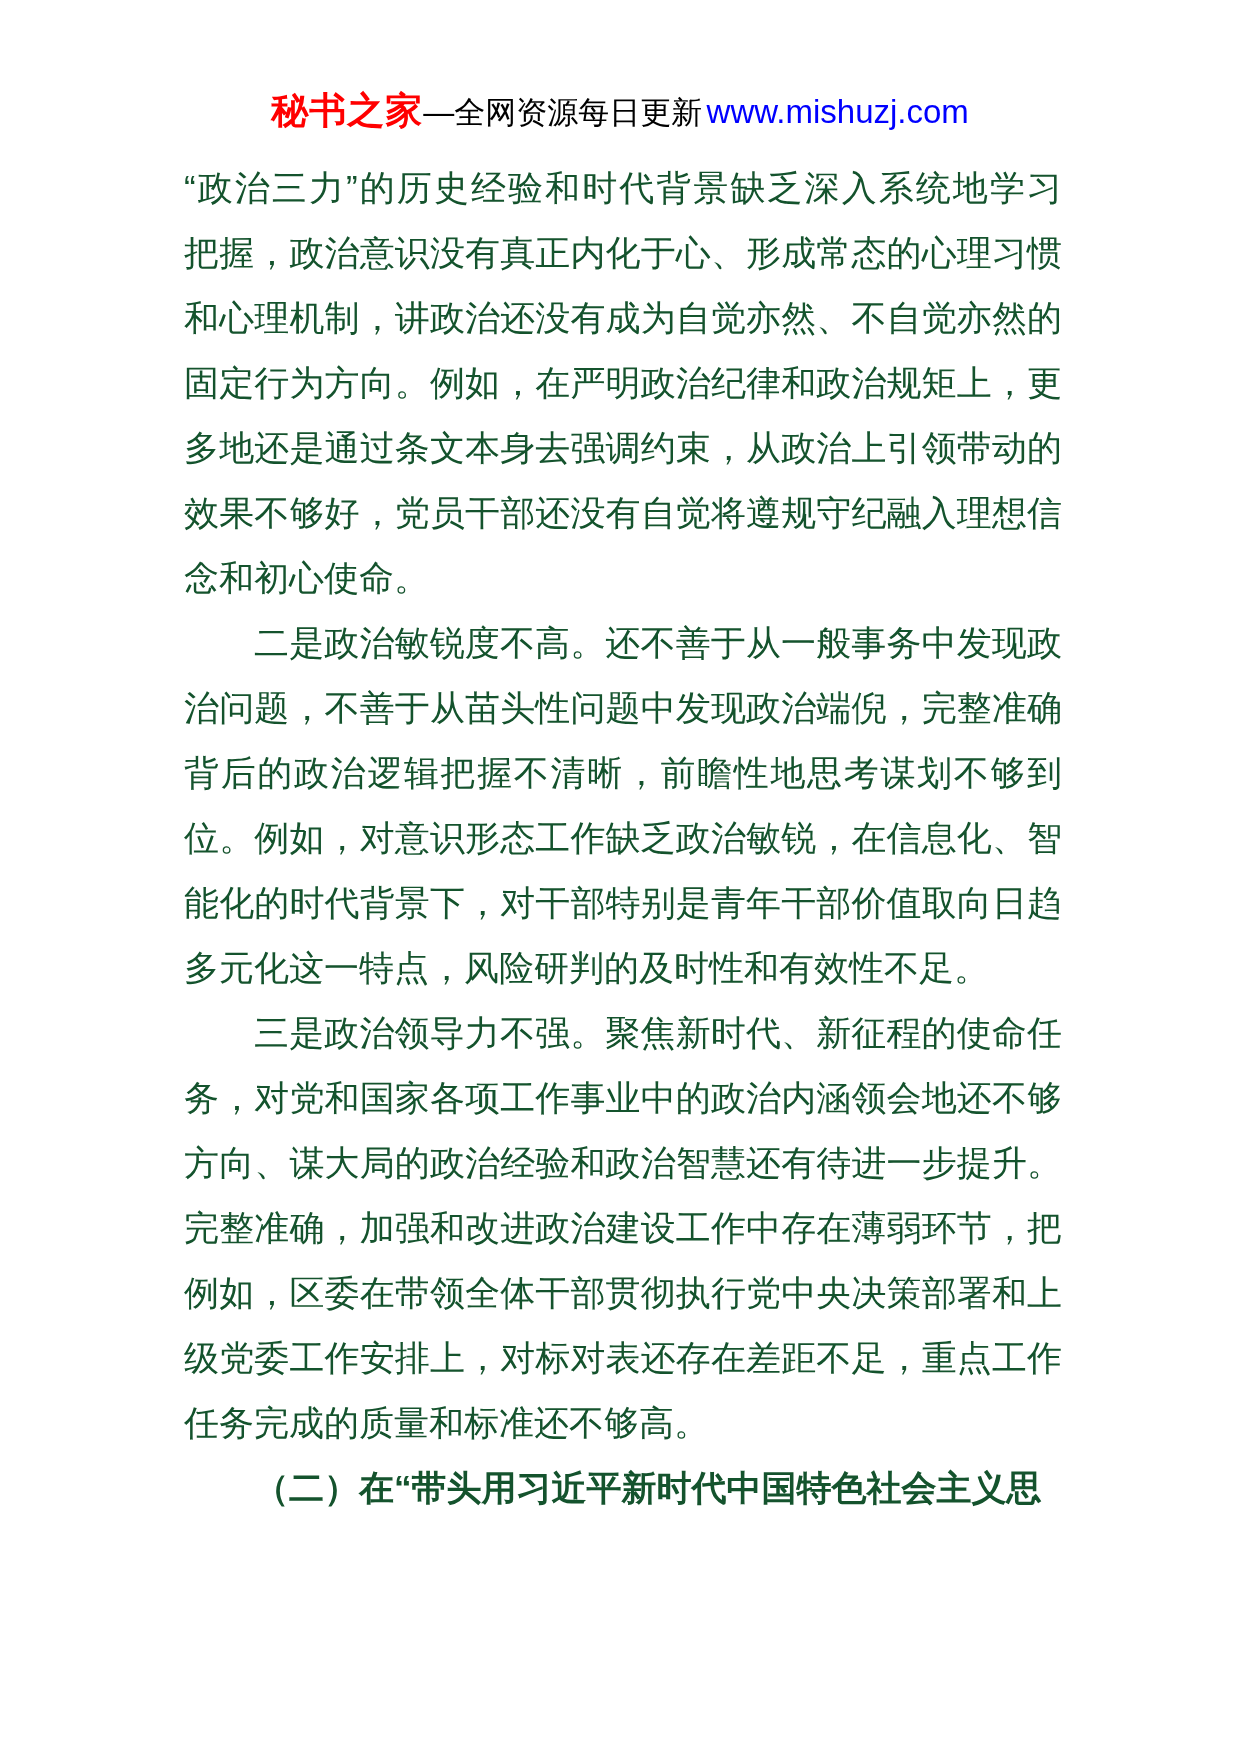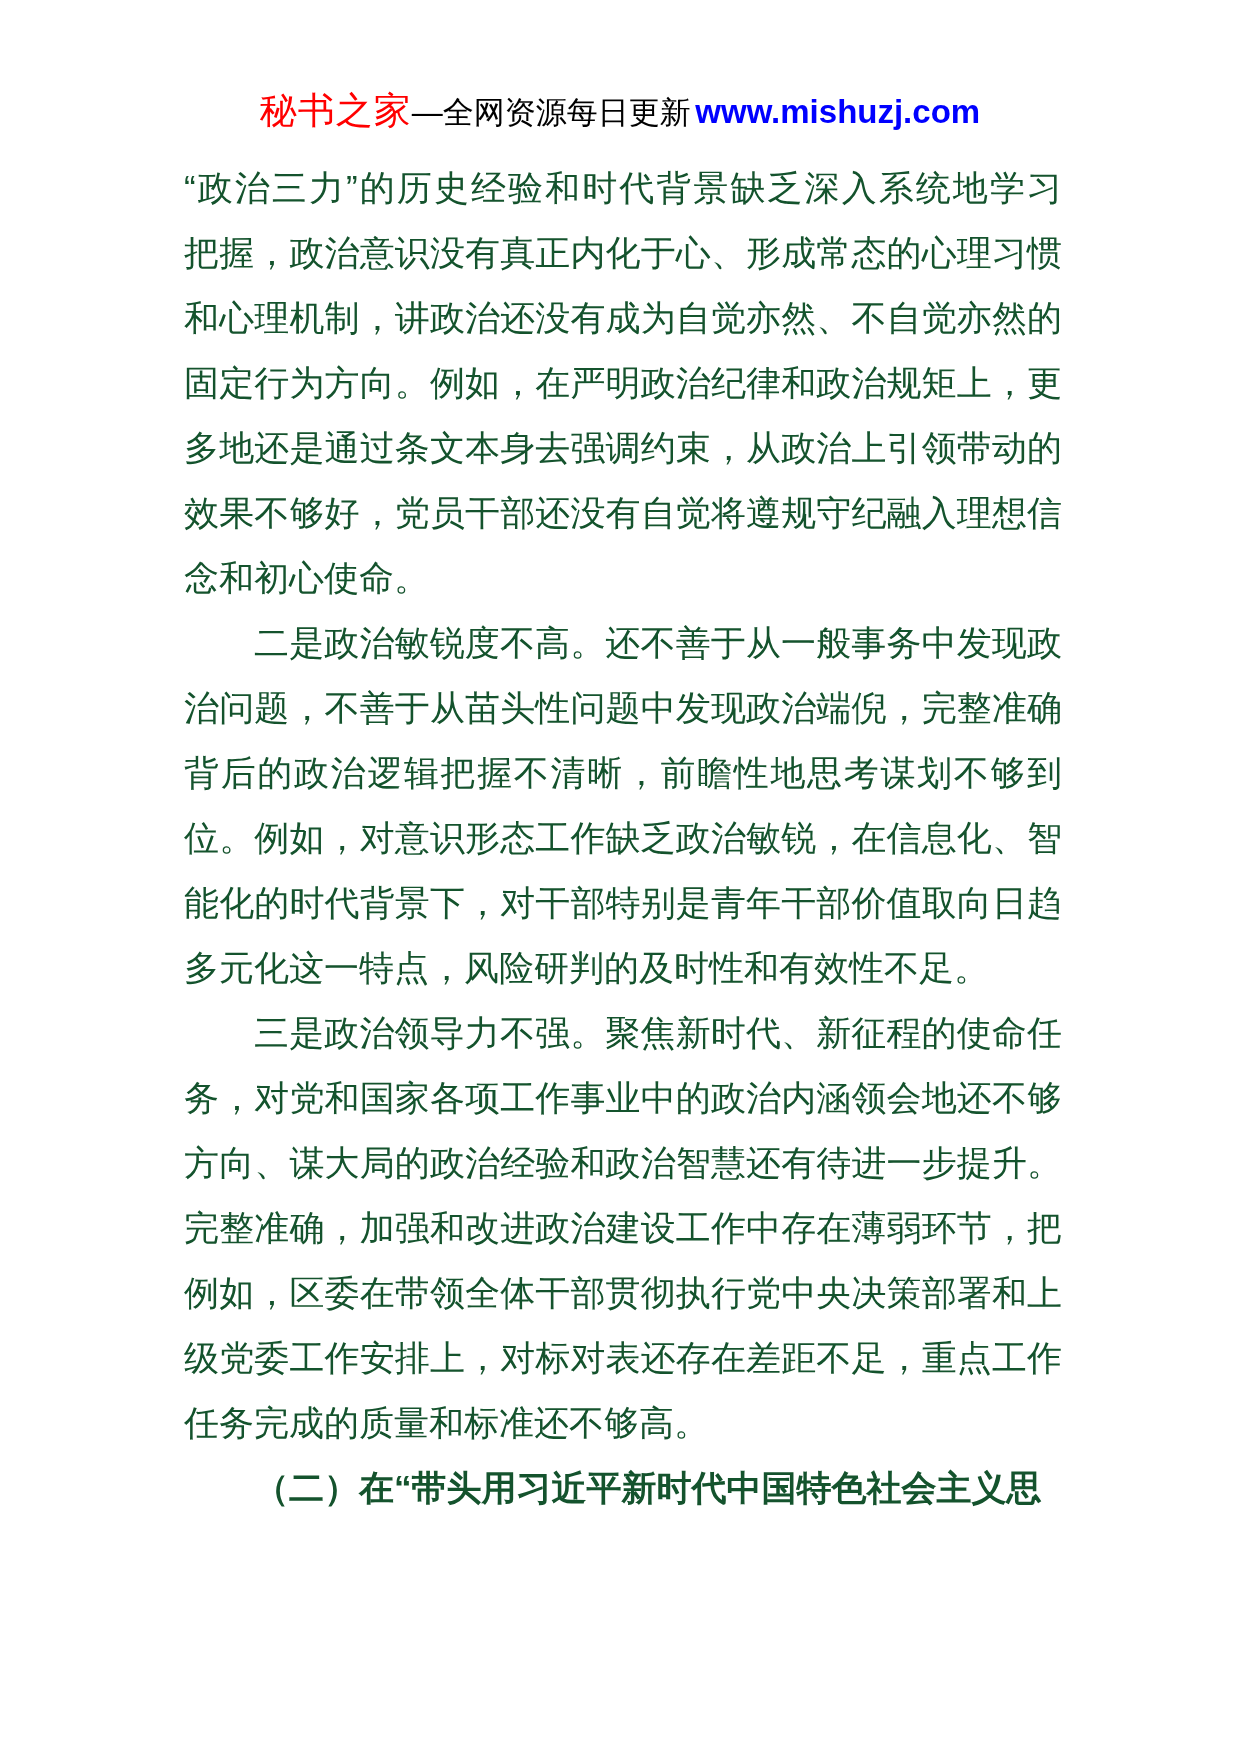--- a/index.html
+++ b/index.html
@@ -16,30 +16,30 @@
     position: absolute;
     top: 86px;
     left: 0;
     width: 100%;
     text-align: center;
     white-space: nowrap;
     line-height: 50px;
   }
   .brand {
     font-size: 37px;
-    font-weight: normal;
+    font-weight: bold;
     letter-spacing: 1px;
   }
   .tagline {
     font-size: 31px;
     font-weight: normal;
   }
   .site-url {
     font-size: 33px;
-    font-weight: bold;
+    font-weight: normal;
     text-decoration: none;
   }
   .doc {
     position: absolute;
     left: 184px;
     top: 155px;
     width: 878px;
     font-size: 35px;
     line-height: 65px;
   }

